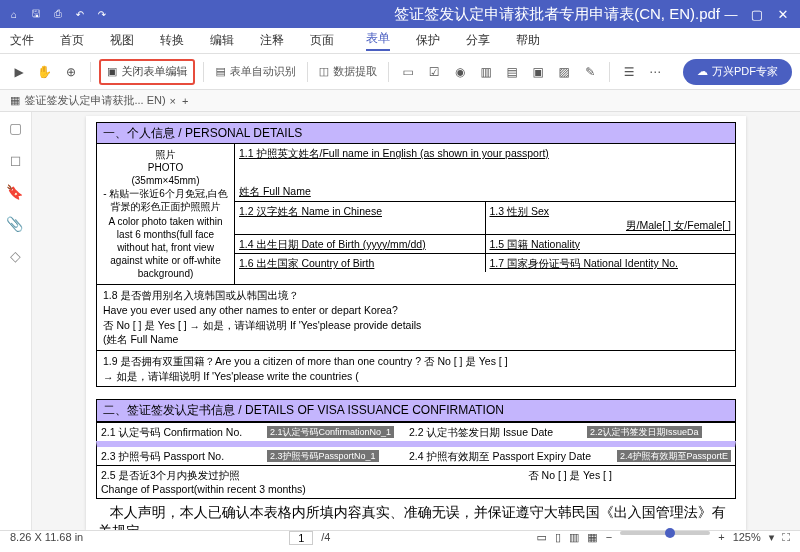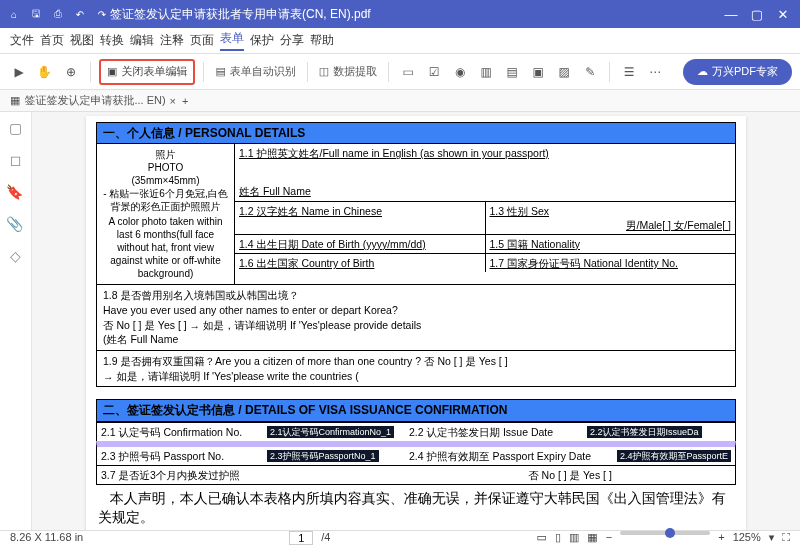--- a/index.html
+++ b/index.html
@@ -1,47 +1,47 @@
 <!DOCTYPE html>
 <html><head>
 <meta charset="utf-8">
 <style>
 * { box-sizing: border-box; margin: 0; padding: 0; font-family: "Microsoft YaHei", Arial, sans-serif; }
 body { width: 800px; height: 552px; background: #f5f5f5; overflow: hidden; font-size: 11px; }
 .titlebar { height: 28px; background: #4a5fc1; display: flex; align-items: center; color: #fff; padding: 0 6px; }
 .titlebar .tb-icons { display: flex; gap: 6px; }
 .titlebar .tb-icon { width: 16px; height: 16px; display:flex; align-items:center; justify-content:center; font-size:10px; color:#fff; }
-.titlebar .tb-title { flex: 1; text-align: left; font-size: 12px; }
+.titlebar .tb-title { flex: 1; text-align: right; font-size: 15px; }
 .titlebar .wc { display: flex; gap: 4px; }
 .titlebar .wc span { width: 22px; text-align: center; font-size: 13px; }
-.menubar { height: 26px; background: #fff; display: flex; align-items: center; padding: 0 10px; gap: 6px; border-bottom: 1px solid #e0e0e0; font-size: 12px; color:#333; }
-.menubar .mi.active { color: #4a5fc1; border-bottom: 2px solid #4a5fc1; padding-bottom: 2px; }
+.menubar { height: 26px; background: #fff; display: flex; align-items: center; padding: 0 10px; gap: 26px; border-bottom: 1px solid #e0e0e0; font-size: 12px; color:#333; }
+.menubar .mi.active { color: #4a5fc1; border-bottom: 2px solid #4a5fc1; padding-bottom: 2px; margin-left: 6px; }
 .toolbar { height: 36px; background: #fff; display: flex; align-items: center; padding: 0 8px; gap: 4px; border-bottom: 1px solid #e0e0e0; position: relative; }
 .tbbtn { min-width: 22px; height: 24px; display:flex; align-items:center; justify-content:center; color:#555; font-size:12px; padding: 0 3px; }
 .tbbtn.text { font-size: 11px; gap: 4px; }
 .sep { width: 1px; height: 20px; background: #ddd; margin: 0 4px; }
 .close-edit { border: 2px solid #e74c3c; border-radius: 3px; height: 26px; padding: 0 6px; display:flex; align-items:center; gap:4px; font-size:11px; color:#444; }
 .primary-btn { background: #4a5fc1; color: #fff; border-radius: 14px; height: 26px; padding: 0 14px; display:flex; align-items:center; gap:4px; font-size:11px; margin-left: auto; }
 .tabstrip { height: 22px; background: #f9f9f9; display: flex; align-items: center; padding: 0 10px; gap: 6px; border-bottom: 1px solid #e0e0e0; font-size: 11px; color:#555; }
 .tabstrip .doc-tab { display:flex; align-items:center; gap:4px; }
 .main { display: flex; height: 418px; }
 .left-rail { width: 32px; background: #fff; border-right: 1px solid #e5e5e5; display:flex; flex-direction:column; align-items:center; padding-top:8px; gap:16px; color:#888; font-size:14px; }
 .canvas { flex: 1; background: #f5f5f5; overflow: hidden; position: relative; display:flex; justify-content:center; }
 .page { width: 660px; background: #fff; margin-top: 4px; box-shadow: 0 1px 3px rgba(0,0,0,.15); padding: 6px 10px 10px 10px; font-size: 11px; color:#000; line-height:1.35; }
-.section-head { background:#3b82f6; font-weight:bold; padding:2px 6px; border:1px solid #000; font-size:12px; }
+.section-head { background:#c4b5fd; font-weight:normal; padding:2px 6px; border:1px solid #000; font-size:12px; }
 .form-row { display:flex; border-left:1px solid #000; border-right:1px solid #000; }
 .form-row.bb { border-bottom:1px solid #000; }
 .photo-col { width: 138px; border-right:1px solid #000; padding:4px 4px; text-align:center; font-size:10px; line-height:1.3; }
 .cells { flex:1; display:flex; flex-direction:column;text-decoration:underline; }
 .cell-row { display:flex; border-bottom:1px solid #000; }
 .cell-row:last-child { border-bottom:none; }
 .cell { flex:1; padding:2px 4px; border-right:1px solid #000; font-size:10.5px; }
 .cell:last-child { border-right:none; }
 .q-block { border:1px solid #000; border-top:none; padding:3px 6px; font-size:10.5px; line-height:1.4; }
-.field-tag { background:#0f172a; color:#fff; font-size:9px; padding:1px 3px; }
+.field-tag { background:#737373; color:#fff; font-size:9px; padding:1px 3px; }
 .decl { font-size:14px; padding: 4px 2px; line-height:1.35; }
 .statusbar { height: 22px; background:#fff; border-top:1px solid #ddd; display:flex; align-items:flex-start; padding:0 10px; gap:8px; font-size:11px; color:#444; }
 .statusbar .sp { flex:1; }
 .zoom-slider { width: 90px; height:4px; background:#ccc; position:relative; border-radius:2px; }
 .zoom-slider .thumb { position:absolute; left:50%; top:-3px; width:10px; height:10px; background:#4a5fc1; border-radius:50%; }
 </style>
 </head>
 <body>
 
 <div class="titlebar">
@@ -183,21 +183,22 @@
         <div style="flex:1;padding:1px 2px"><span class="field-tag">2.2认定书签发日期IssueDa</span></div>
       </div>
       <div class="form-row bb" style="border-top:6px solid #c4b5fd">
         <div class="cell" style="flex:0 0 168px;padding:2px 4px;border-right:none">2.3 护照号码 Passport No.</div>
         <div style="flex:0 0 140px;padding:1px 2px"><span class="field-tag">2.3护照号码PassportNo_1</span></div>
         <div class="cell" style="flex:0 0 210px;padding:2px 4px;border-right:none">2.4 护照有效期至 Passport Expiry Date</div>
         <div style="flex:1;padding:1px 2px"><span class="field-tag">2.4护照有效期至PassportE</span></div>
       </div>
       <div class="form-row bb">
         <div class="cell" style="flex:0 0 308px;padding:2px 4px;border-right:none">
-          <div>3.7 是否近3个月内换发过护照</div>
+          <div>2.5 是否近3个月内换发过护照</div>
+          <div>Change of Passport(within recent 3 months)</div>
         </div>
         <div class="cell" style="flex:1;padding:2px 4px;text-align:center">否 No [    ]     是 Yes [    ]</div>
       </div>
 
       <div class="decl" style="white-space:pre-wrap">   本人声明，本人已确认本表格内所填内容真实、准确无误，并保证遵守大韩民国《出入国管理法》有关规定。
    I declare that the statements made in this application are true and correct to the best of my knowledge and belief, and that I will comply with the Immigration Act of the Republic of Korea.</div>
 
     </div>
   </div>
 </div>

